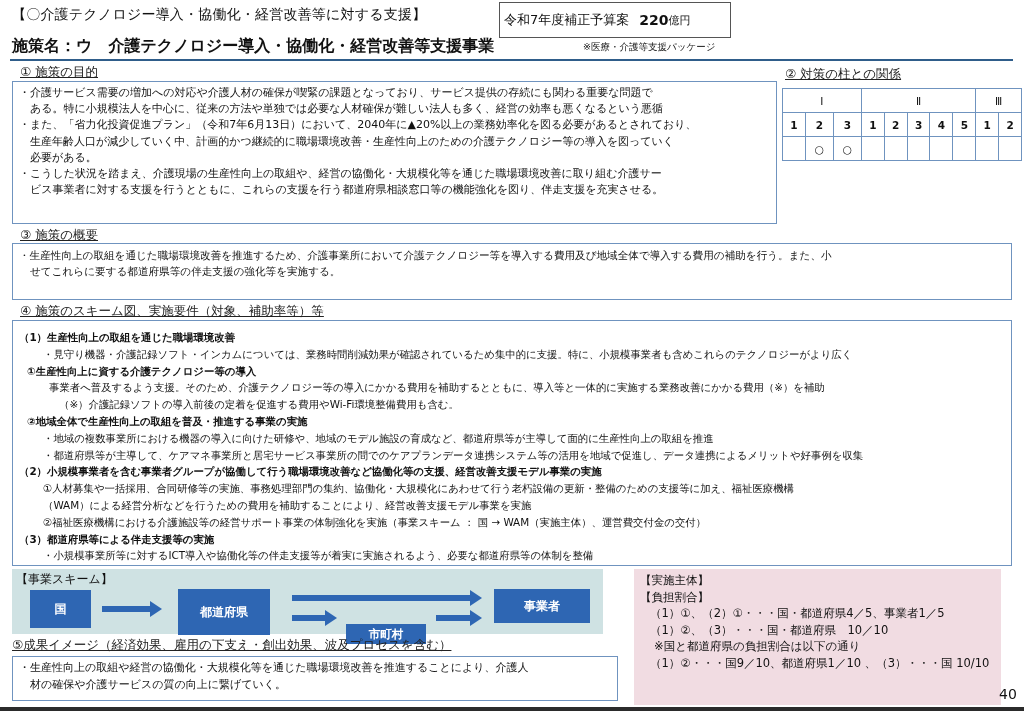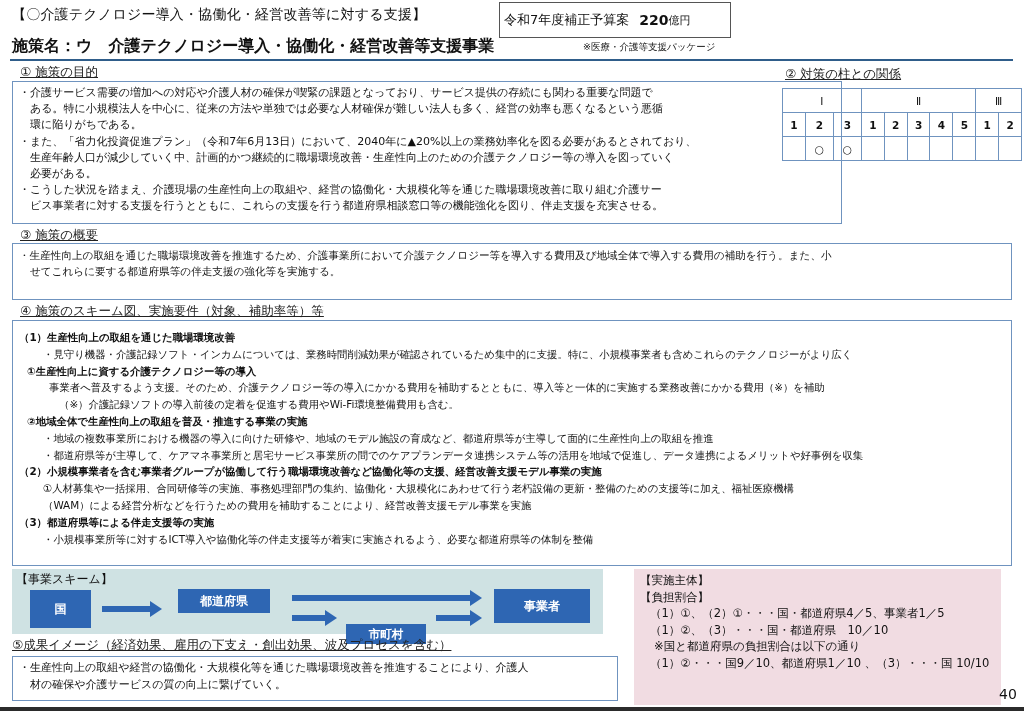--- a/index.html
+++ b/index.html
@@ -36,24 +36,23 @@
 <div class="abs budget-box">
   <span>令和7年度補正予算案</span>
   <span class="amt">220</span>
   <span class="unit">億円</span>
 </div>
 <div class="abs title">施策名：ウ　介護テクノロジー導入・協働化・経営改善等支援事業</div>
 <div class="abs package-note">※医療・介護等支援パッケージ</div>
 <div class="abs title-rule"></div>
 
 <div class="abs sec-label" style="left:20px; top:64px;">①  施策の目的</div>
-<div class="abs box" style="left:12px; top:81px; width:830px; height:143px; font-size:11px; line-height:16.2px;">
+<div class="abs box" style="left:12px; top:81px; width:765px; height:143px; font-size:11px; line-height:16.2px;">
   <div>・介護サービス需要の増加への対応や介護人材の確保が喫緊の課題となっており、サービス提供の存続にも関わる重要な問題で</div>
   <div style="padding-left:11px">ある。特に小規模法人を中心に、従来の方法や単独では必要な人材確保が難しい法人も多く、経営の効率も悪くなるという悪循</div>
-  <div style="padding-left:11px">環に陥りがちである。</div>
   <div>・また、「省力化投資促進プラン」（令和7年6月13日）において、2040年に▲20%以上の業務効率化を図る必要があるとされており、</div>
   <div style="padding-left:11px">生産年齢人口が減少していく中、計画的かつ継続的に職場環境改善・生産性向上のための介護テクノロジー等の導入を図っていく</div>
   <div style="padding-left:11px">必要がある。</div>
   <div>・こうした状況を踏まえ、介護現場の生産性向上の取組や、経営の協働化・大規模化等を通じた職場環境改善に取り組む介護サー</div>
   <div style="padding-left:11px">ビス事業者に対する支援を行うとともに、これらの支援を行う都道府県相談窓口等の機能強化を図り、伴走支援を充実させる。</div>
 </div>
 
 <div class="abs sec-label" style="left:785px; top:66px;">②  対策の柱との関係</div>
 <table class="abs pillar-table" style="left:782px; top:88px; width:240px;">
   <tbody>
@@ -101,32 +100,33 @@
   <div class="sch-line" style="padding-left:24px">・見守り機器・介護記録ソフト・インカムについては、業務時間削減効果が確認されているため集中的に支援。特に、小規模事業者も含めこれらのテクノロジーがより広く</div>
   <div class="sch-line b" style="padding-left:8px">①生産性向上に資する介護テクノロジー等の導入</div>
   <div class="sch-line" style="padding-left:30px">事業者へ普及するよう支援。そのため、介護テクノロジー等の導入にかかる費用を補助するとともに、導入等と一体的に実施する業務改善にかかる費用（※）を補助</div>
   <div class="sch-line" style="padding-left:40px">（※）介護記録ソフトの導入前後の定着を促進する費用やWi-Fi環境整備費用も含む。</div>
   <div class="sch-line b" style="padding-left:8px">②地域全体で生産性向上の取組を普及・推進する事業の実施</div>
   <div class="sch-line" style="padding-left:24px">・地域の複数事業所における機器の導入に向けた研修や、地域のモデル施設の育成など、都道府県等が主導して面的に生産性向上の取組を推進</div>
   <div class="sch-line" style="padding-left:24px">・都道府県等が主導して、ケアマネ事業所と居宅サービス事業所の間でのケアプランデータ連携システム等の活用を地域で促進し、データ連携によるメリットや好事例を収集</div>
   <div class="sch-line b" style="padding-left:0px">（2）小規模事業者を含む事業者グループが協働して行う職場環境改善など協働化等の支援、経営改善支援モデル事業の実施</div>
   <div class="sch-line" style="padding-left:24px">①人材募集や一括採用、合同研修等の実施、事務処理部門の集約、協働化・大規模化にあわせて行う老朽設備の更新・整備のための支援等に加え、福祉医療機構</div>
   <div class="sch-line" style="padding-left:24px">（WAM）による経営分析などを行うための費用を補助することにより、経営改善支援モデル事業を実施</div>
+  <div class="sch-line" style="padding-left:24px">②福祉医療機構における介護施設等の経営サポート事業の体制強化を実施（事業スキーム ： 国 → WAM（実施主体）、運営費交付金の交付）</div>
   <div class="sch-line b" style="padding-left:0px">（3）都道府県等による伴走支援等の実施</div>
   <div class="sch-line" style="padding-left:24px">・小規模事業所等に対するICT導入や協働化等の伴走支援等が着実に実施されるよう、必要な都道府県等の体制を整備</div>
 </div>
 
 <div class="abs scheme-area"></div>
 <div class="abs scheme-title">【事業スキーム】</div>
 <div class="abs sbox" style="left:30px; top:590px; width:61px; height:38px;">
   <span>国</span>
 </div>
 <div class="abs arrow" style="left:102px; top:606px; width:48px;"></div>
 <div class="abs arrowhead" style="left:150px; top:601px;"></div>
-<div class="abs sbox" style="left:178px; top:589px; width:92px; height:24px;">
+<div class="abs sbox" style="left:178px; top:589px; width:92px; height:46px;">
   <span>都道府県</span>
 </div>
 <div class="abs arrow" style="left:292px; top:595px; width:178px;"></div>
 <div class="abs arrowhead" style="left:470px; top:590px;"></div>
 <div class="abs arrow" style="left:292px; top:615px; width:33px;"></div>
 <div class="abs arrowhead" style="left:325px; top:610px;"></div>
 <div class="abs sbox" style="left:346px; top:624px; width:80px; height:20px; font-size:11.5px;">
   <span>市町村</span>
 </div>
 <div class="abs arrow" style="left:436px; top:615px; width:34px;"></div>

